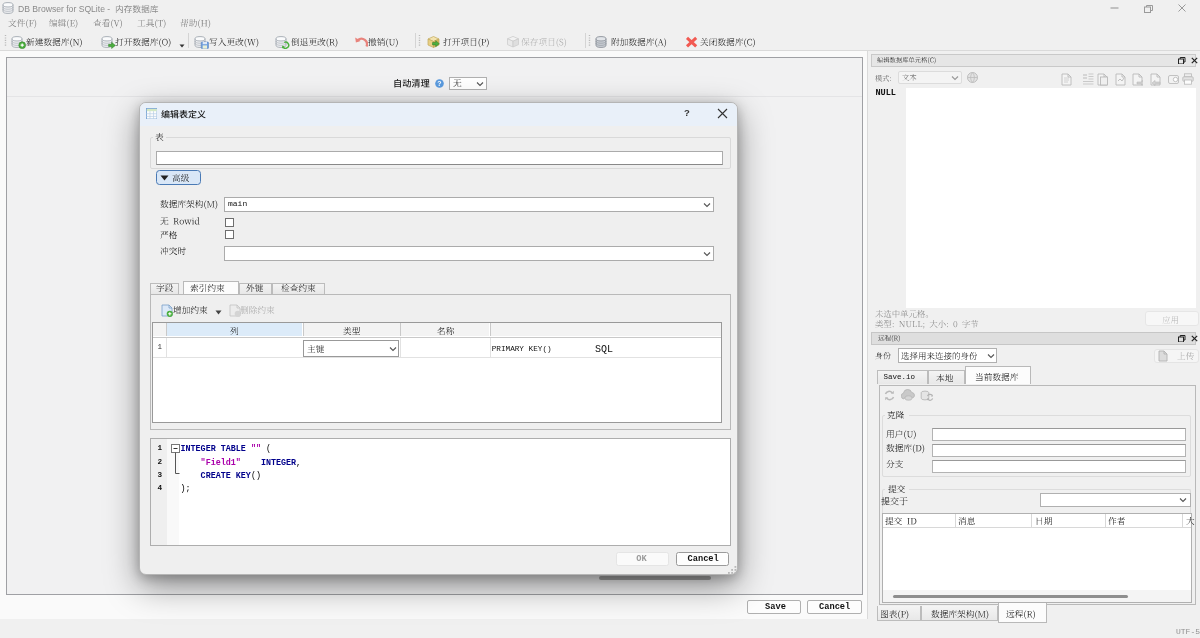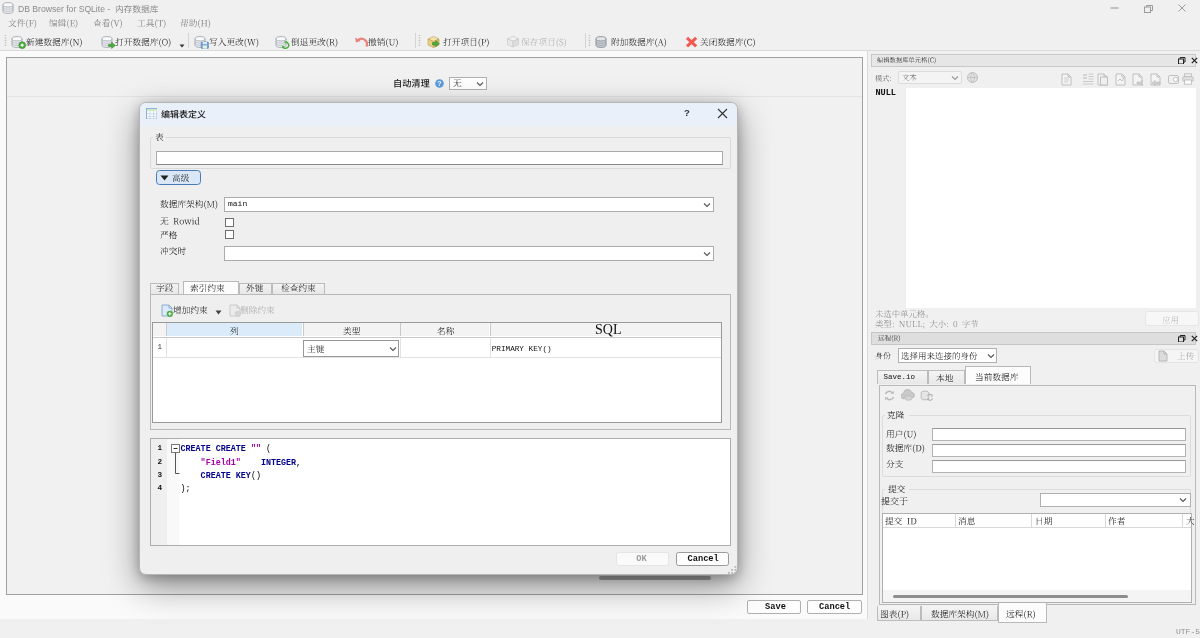--- a/index.html
+++ b/index.html
@@ -1062,21 +1062,21 @@
         <use href="#q173" x="0.0" y="8.3"></use>
         <use href="#q174" x="8.7" y="8.3"></use>
       </svg>
     </div>
     <div style="position:absolute;left:437px;top:325.5px;z-index:13;line-height:0">
       <svg width="17" height="11.7" viewBox="0 0 17 11.7" fill="#111">
         <use href="#q175" x="0.0" y="8.3"></use>
         <use href="#q176" x="8.7" y="8.3"></use>
       </svg>
     </div>
-    <div style="position:absolute;left:595px;top:323px;z-index:13;font-family:Liberation Serif, serif;font-size:14px;color:#111;font-weight:normal;letter-spacing:0;line-height:1;white-space:pre">SQL</div>
+    <div style="position:absolute;left:595px;top:345px;z-index:13;font-family:Liberation Mono, monospace;font-size:10px;color:#111;font-weight:normal;letter-spacing:0;line-height:1;white-space:pre">SQL</div>
     <div style="position:absolute;left:166.2px;top:322.9px;width:1px;height:13.6px;background:#c9c9c9;z-index:11;"></div>
     <div style="position:absolute;left:302.5px;top:322.9px;width:1px;height:13.6px;background:#c9c9c9;z-index:11;"></div>
     <div style="position:absolute;left:399.8px;top:322.9px;width:1px;height:13.6px;background:#c9c9c9;z-index:11;"></div>
     <div style="position:absolute;left:489.5px;top:322.9px;width:1px;height:13.6px;background:#c9c9c9;z-index:11;"></div>
     <div style="position:absolute;left:152.9px;top:336.5px;width:568.4px;height:1px;background:#c9c9c9;z-index:11;"></div>
     <div style="position:absolute;left:157.5px;top:343.5px;z-index:12;font-family:'Liberation Mono',monospace;font-size:7.5px;color:#333;font-weight:normal;letter-spacing:0;line-height:1;white-space:pre">1</div>
     <div style="position:absolute;left:166.2px;top:337.5px;width:1px;height:19.5px;background:#e2e2e2;z-index:11;"></div>
     <div style="position:absolute;left:399.8px;top:337.5px;width:1px;height:19.5px;background:#e2e2e2;z-index:11;"></div>
     <div style="position:absolute;left:489.5px;top:337.5px;width:1px;height:19.5px;background:#e2e2e2;z-index:11;"></div>
     <div style="position:absolute;left:152.9px;top:356.9px;width:568.4px;height:1px;background:#e2e2e2;z-index:11;"></div>
@@ -1100,21 +1100,21 @@
     <div style="position:absolute;left:157.5px;top:458.59999999999997px;z-index:12;font-family:'Liberation Mono',monospace;font-size:7.7px;color:#111;font-weight:bold;letter-spacing:0;line-height:1;white-space:pre">2</div>
     <div style="position:absolute;left:157.5px;top:472.0px;z-index:12;font-family:'Liberation Mono',monospace;font-size:7.7px;color:#111;font-weight:bold;letter-spacing:0;line-height:1;white-space:pre">3</div>
     <div style="position:absolute;left:157.5px;top:485.4px;z-index:12;font-family:'Liberation Mono',monospace;font-size:7.7px;color:#111;font-weight:bold;letter-spacing:0;line-height:1;white-space:pre">4</div>
     <div style="position:absolute;left:170.5px;top:444.3px;z-index:12;line-height:0">
       <svg width="10" height="33">
         <rect x="0.5" y="0.5" width="8" height="8" fill="#fff" stroke="#777"></rect>
         <path d="M2.5 4.5 h4" stroke="#333" stroke-width="1"></path>
         <path d="M4.5 8.5 V29.5 H8.5" fill="none" stroke="#555" stroke-width="1"></path>
       </svg>
     </div>
-    <div style="position:absolute;left:180.5px;top:445.2px;z-index:12;font-family:'Liberation Mono',monospace;font-size:8.4px;line-height:1;white-space:pre"><span style="color:#00008b;font-weight:bold">CREATE CREATE</span><span style="color:#000;font-weight:normal"> </span><span style="color:#aa00aa;font-weight:bold">""</span><span style="color:#000;font-weight:normal"> (</span></div>
+    <div style="position:absolute;left:180.5px;top:445.2px;z-index:12;font-family:'Liberation Mono',monospace;font-size:8.4px;line-height:1;white-space:pre"><span style="color:#00008b;font-weight:bold">INTEGER TABLE</span><span style="color:#000;font-weight:normal"> </span><span style="color:#aa00aa;font-weight:bold">""</span><span style="color:#000;font-weight:normal"> (</span></div>
     <div style="position:absolute;left:180.5px;top:458.6px;z-index:12;font-family:'Liberation Mono',monospace;font-size:8.4px;line-height:1;white-space:pre"><span style="color:#aa00aa;font-weight:bold">    "Field1"</span><span style="color:#000;font-weight:normal">    </span><span style="color:#00008b;font-weight:bold">INTEGER</span><span style="color:#000;font-weight:normal">,</span></div>
     <div style="position:absolute;left:180.5px;top:472px;z-index:12;font-family:'Liberation Mono',monospace;font-size:8.4px;line-height:1;white-space:pre"><span style="color:#00008b;font-weight:bold">    CREATE KEY</span><span style="color:#000;font-weight:normal">()</span></div>
     <div style="position:absolute;left:180.5px;top:485.4px;z-index:12;font-family:'Liberation Mono',monospace;font-size:8.4px;line-height:1;white-space:pre"><span style="color:#000;font-weight:normal">);</span></div>
     <div style="position:absolute;left:615.7px;top:551.6px;width:53px;height:14.5px;background:#fafafa;border:1px solid #e5e5e5;border-radius:2.5px;z-index:11;"></div>
     <div style="position:absolute;left:636.2px;top:555px;z-index:12;font-family:'Liberation Mono',monospace;font-size:8.7px;color:#9b9b9b;font-weight:bold;letter-spacing:0;line-height:1;white-space:pre">OK</div>
     <div style="position:absolute;left:675.5px;top:551.6px;width:53.7px;height:14.5px;background:#fdfdfd;border:1px solid #9a9a9a;border-radius:2.5px;z-index:11;"></div>
     <div style="position:absolute;left:687.5px;top:555px;z-index:12;font-family:'Liberation Mono',monospace;font-size:8.7px;color:#111;font-weight:bold;letter-spacing:0;line-height:1;white-space:pre">Cancel</div>
     <div style="position:absolute;left:728px;top:566px;z-index:12;line-height:0">
       <svg width="9" height="8">
         <g fill="#b8b8b8">

